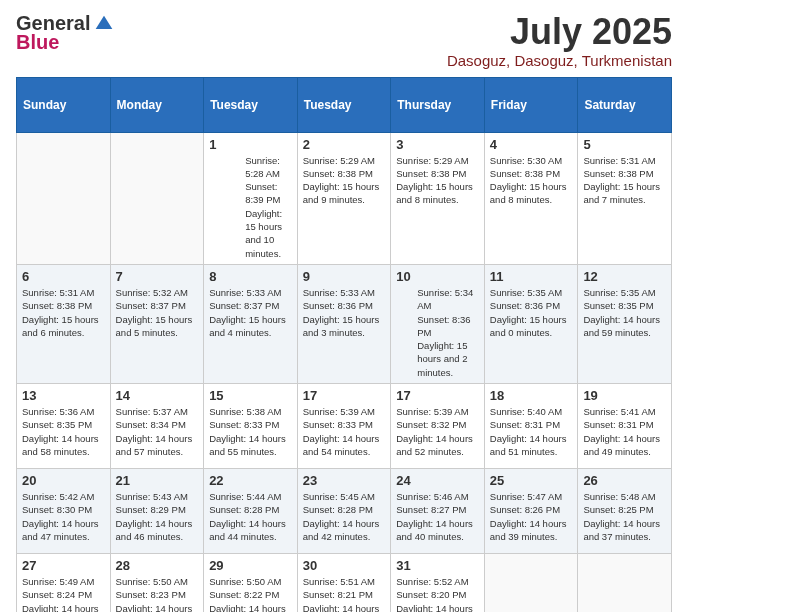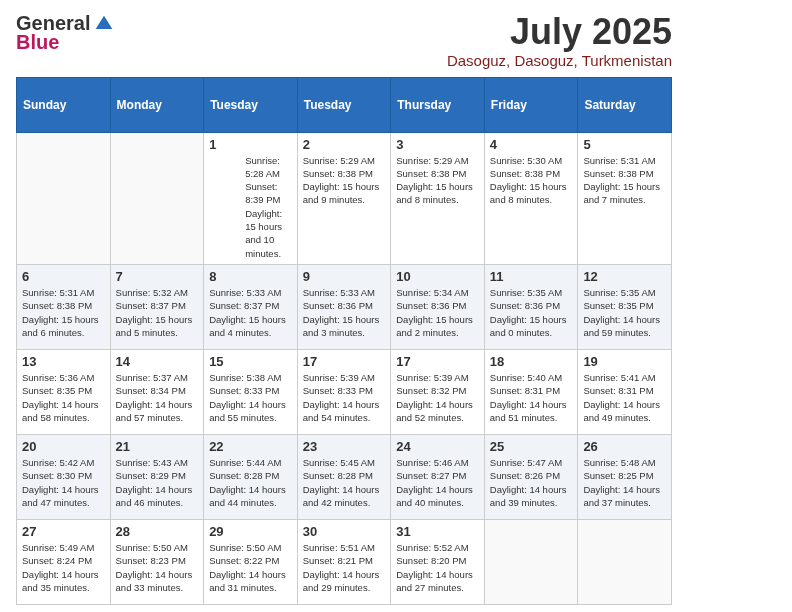--- a/index.html
+++ b/index.html
@@ -183,21 +183,21 @@
 Daylight: 15 hours and 4 minutes.</div>
           </td>
           <td>
             <span class="day-num">9</span>
             <div class="day-info" style="white-space: pre-line;">Sunrise: 5:33 AM
 Sunset: 8:36 PM
 Daylight: 15 hours and 3 minutes.</div>
           </td>
           <td>
             <span class="day-num">10</span>
-            <div class="day-info" style="white-space: pre-line;">Sunrise: 5:34 AM
+            <div class="day-info" style="white-space: pre-line; margin-left: 21px;">Sunrise: 5:34 AM
 Sunset: 8:36 PM
 Daylight: 15 hours and 2 minutes.</div>
           </td>
           <td>
             <span class="day-num">11</span>
             <div class="day-info" style="white-space: pre-line;">Sunrise: 5:35 AM
 Sunset: 8:36 PM
 Daylight: 15 hours and 0 minutes.</div>
           </td>
           <td>

